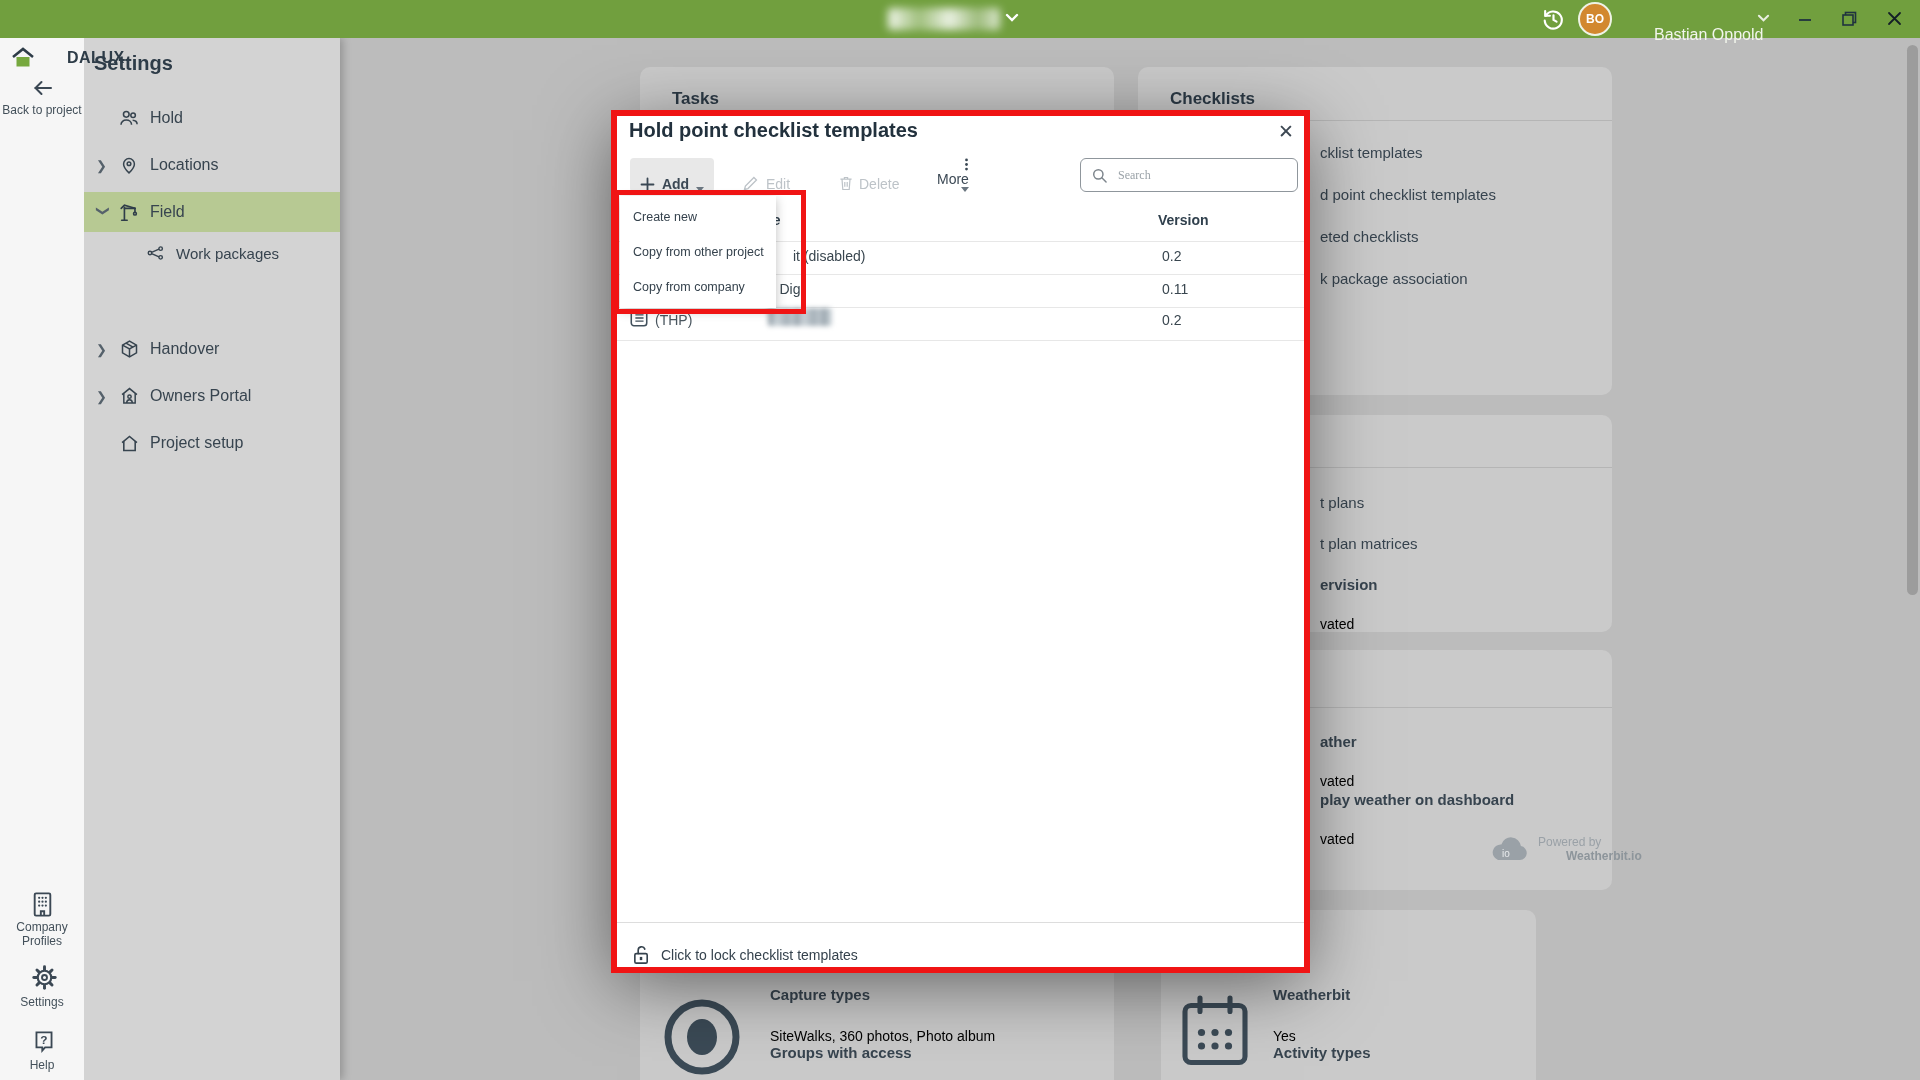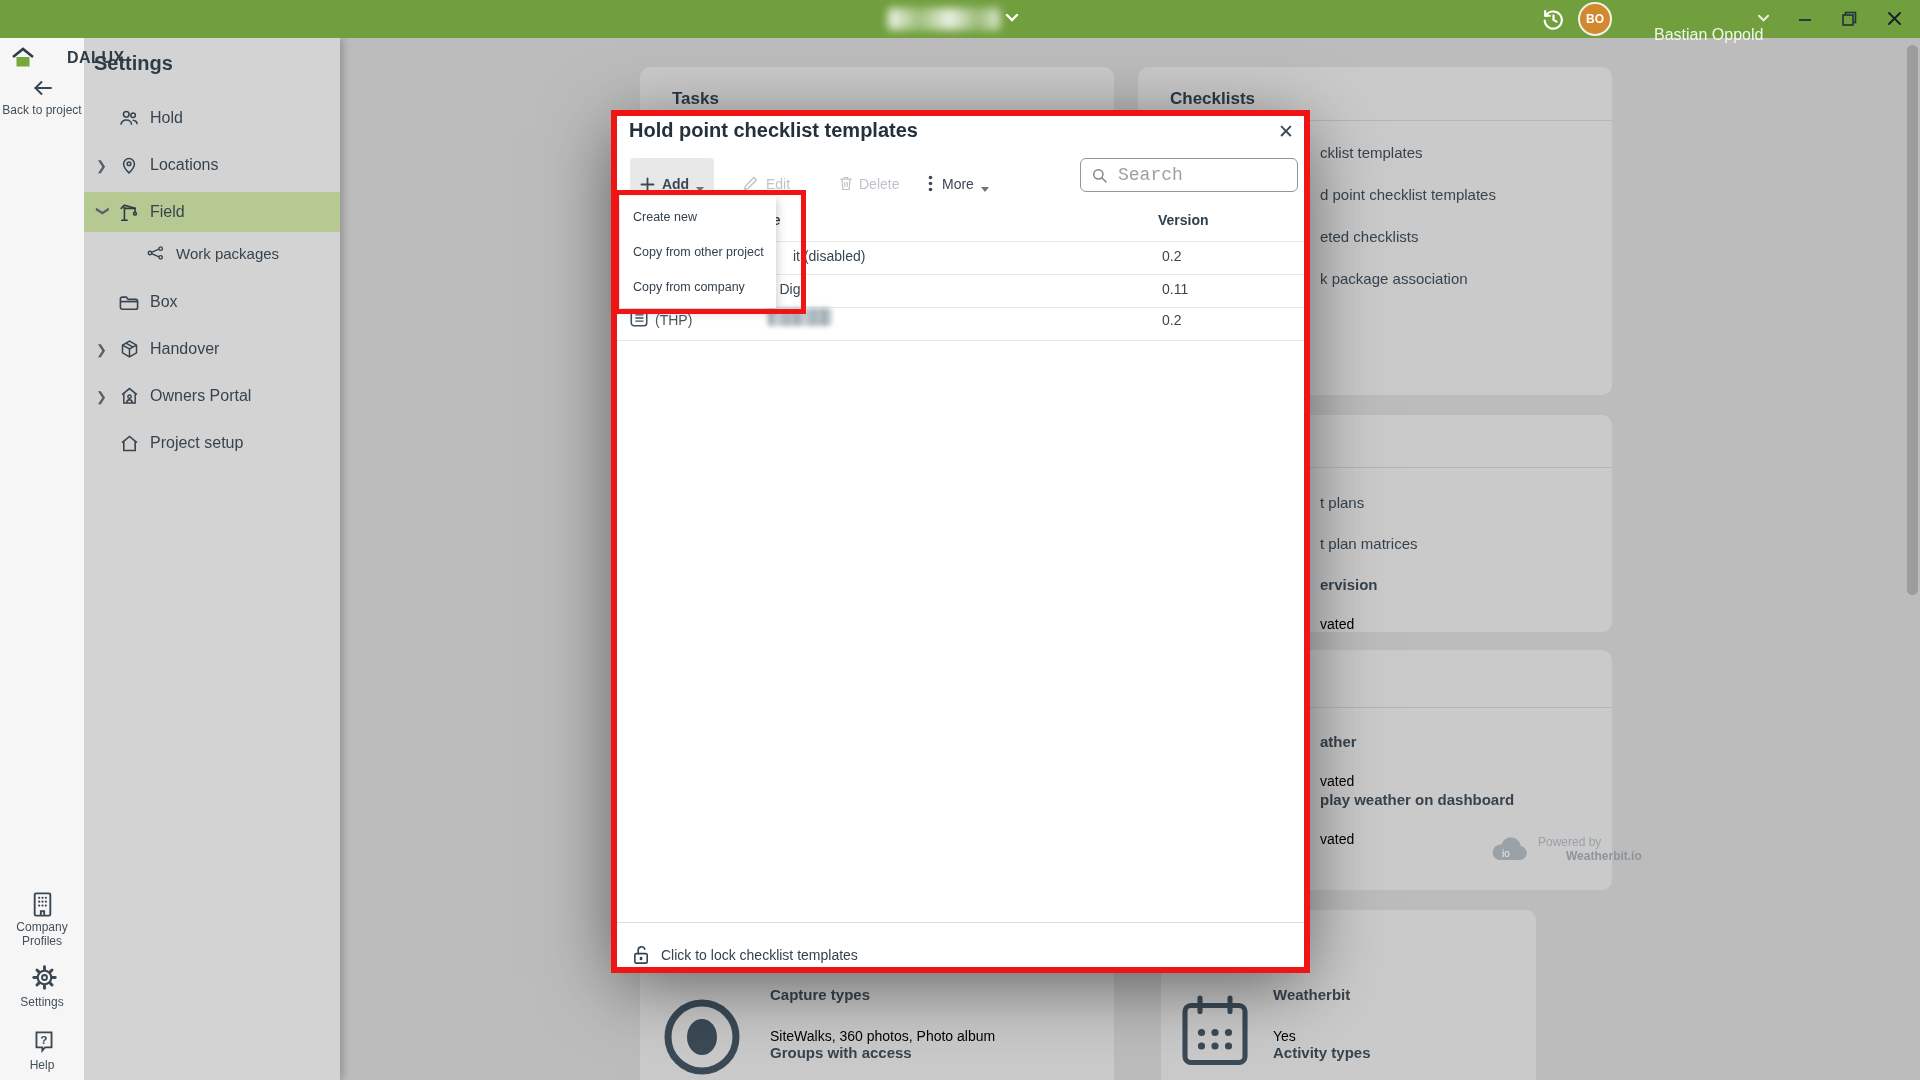--- a/index.html
+++ b/index.html
@@ -48,22 +48,22 @@
   #modal-title{left:629px;top:119px;font-size:20px;font-weight:bold;color:#22313d;z-index:11;}
   #modal-close{left:1278px;top:120px;font-size:19px;color:#3c4752;z-index:11;cursor:pointer;}
   .tbtn{position:absolute;top:158px;height:34px;display:flex;align-items:flex-end;z-index:11;
         font-size:14px;color:#3b4854;cursor:pointer;}
   .tbtn.dis{color:#bdc3c8;}
   .caret{width:0;height:0;border-left:4.5px solid transparent;border-right:4.5px solid transparent;
          border-top:5px solid #6b7680;margin-left:7px;}
   #btn-add{left:630px;width:84px;background:#e8e8e8;border-radius:4px;justify-content:center;font-weight:bold;}
   #search-box{left:1080px;top:158px;width:218px;height:34px;border:1.6px solid #8f969c;border-radius:6px;
               background:#fff;display:flex;align-items:center;z-index:11;box-sizing:border-box;}
-  #search-box input{border:none;outline:none;font-size:18px;color:#b91c1c;width:160px;
-                    font-family:Liberation Mono, monospace;background:transparent;}
+  #search-box input{border:none;outline:none;font-size:12px;color:#b91c1c;width:160px;
+                    font-family:Liberation Serif, serif;background:transparent;}
   #search-box input::placeholder{color:#9aa2a8;}
   .th{position:absolute;font-size:14px;font-weight:bold;color:#30404d;z-index:11;}
   .row-line{position:absolute;height:1px;background:#e7e7e7;z-index:11;left:617px;width:687px;}
   .cell{position:absolute;font-size:14px;color:#39464f;z-index:11;white-space:nowrap;}
   #menu{left:620px;top:196px;width:156px;height:112px;background:#fff;z-index:12;
         box-shadow:0 3px 10px rgba(0,0,0,.25);display:flex;flex-direction:column;justify-content:space-around;
         padding:4px 0;box-sizing:border-box;}
   .menu-item{font-size:12.5px;color:#35424d;padding-left:13px;white-space:nowrap;cursor:pointer;}
   #footer-div{left:617px;top:922px;width:687px;height:1px;background:#ddd;z-index:11;}
   #footer-lock{left:632px;top:944px;z-index:11;display:flex;align-items:center;cursor:pointer;}
@@ -221,30 +221,20 @@
     <span class="ic">
       <svg width="19" height="16" viewBox="0 0 24 20" fill="none" stroke="#37444f" stroke-width="1.8">
         <circle cx="5" cy="10" r="2.2"></circle>
           <circle cx="18.5" cy="4.5" r="2.2"></circle>
           <circle cx="18.5" cy="15.5" r="2.2"></circle>
         <path d="M7 9.2l9.4-4M7 10.8l9.4 4"></path>
         </svg>
       </span>
     <span class="lbl">Work packages</span>
   </div>
-  <div class="sb-item" style="top:282px;z-index:31;">
-    <span class="nochev"></span>
-    <span class="ic">
-      <svg width="22" height="19" viewBox="0 0 24 21" fill="none" stroke="#37444f" stroke-width="1.8">
-        <path d="M2.5 6.5a2 2 0 0 1 2-2H9l2 2.5h8.5a2 2 0 0 1 2 2V16a2 2 0 0 1-2 2h-15a2 2 0 0 1-2-2z"></path>
-        <path d="M2.5 9.5h19"></path>
-        </svg>
-      </span>
-    <span class="lbl">Box</span>
-  </div>
   <div class="sb-item" style="top:329px;z-index:31;">
     <span class="chev">❯</span>
     <span class="ic">
       <svg width="21" height="22" viewBox="0 0 24 24" fill="none" stroke="#37444f" stroke-width="1.7">
         <path d="M4 7.5L12 3l8 4.5v9L12 21l-8-4.5z"></path>
           <path d="M4 7.5L12 12l8-4.5"></path>
           <path d="M12 12v9"></path>
         <path d="M8 5.3l8 4.5"></path>
         </svg>
       </span>
@@ -356,21 +346,21 @@
       <path d="M3 17l1-4L14 3l3 3L7 16l-4 1z" fill="none" stroke="#bdc3c8" stroke-width="1.6"></path>
       </svg>
     <span style="margin-left:7px;">Edit</span>
   </div>
   <div class="tbtn dis" style="left:838px;">
     <svg width="16" height="17" viewBox="0 0 20 21">
       <path d="M3 5h14M8 5V3h4v2M5 5l1 13h8l1-13M8.5 8.5v6M11.5 8.5v6" fill="none" stroke="#bdc3c8" stroke-width="1.5"></path>
       </svg>
     <span style="margin-left:5px;">Delete</span>
   </div>
-  <div class="tbtn" style="left:928px;">
+  <div class="tbtn" style="left:928px;flex-direction:column;">
     <svg width="5" height="17" viewBox="0 0 5 17">
       <g fill="#3b4854">
           <circle cx="2.5" cy="2.5" r="1.8"></circle>
           <circle cx="2.5" cy="8.5" r="1.8"></circle>
           <circle cx="2.5" cy="14.5" r="1.8"></circle>
         </g>
       </svg>
     <span style="margin-left:9px;">More</span>
     <span class="caret"></span>
   </div>

